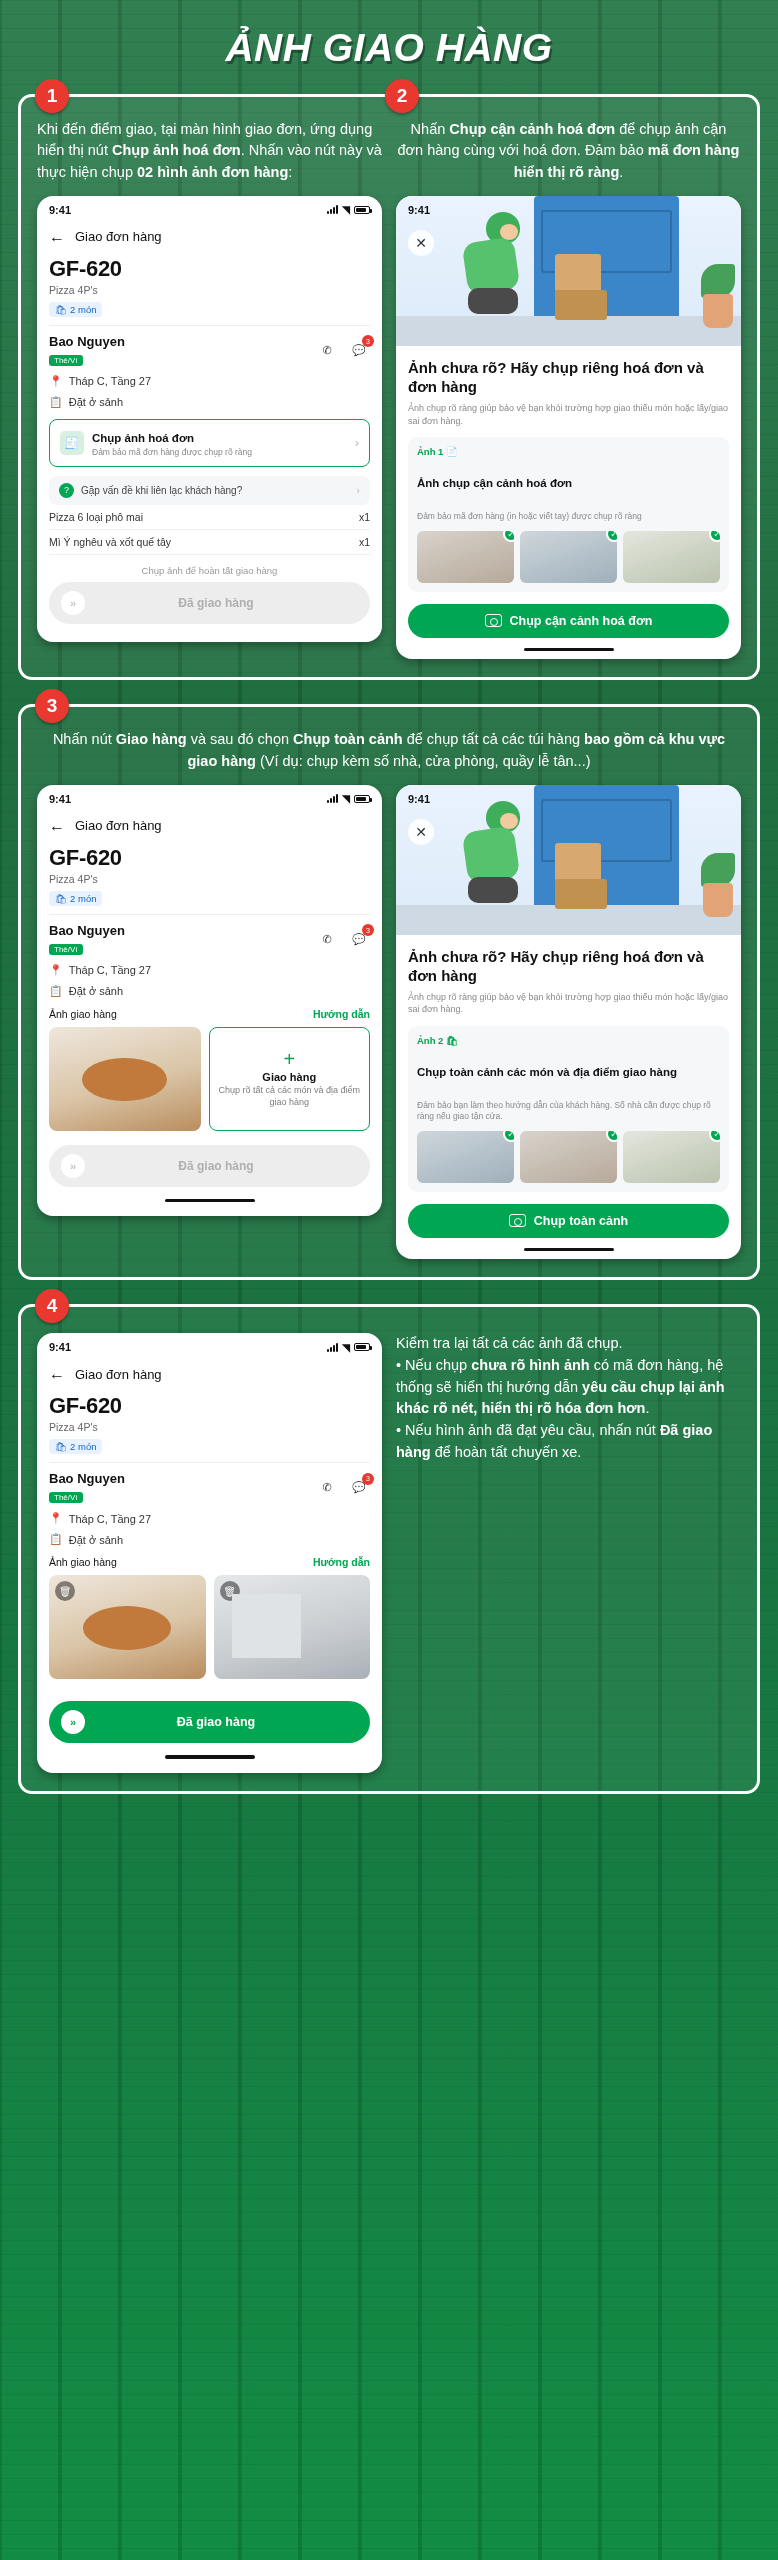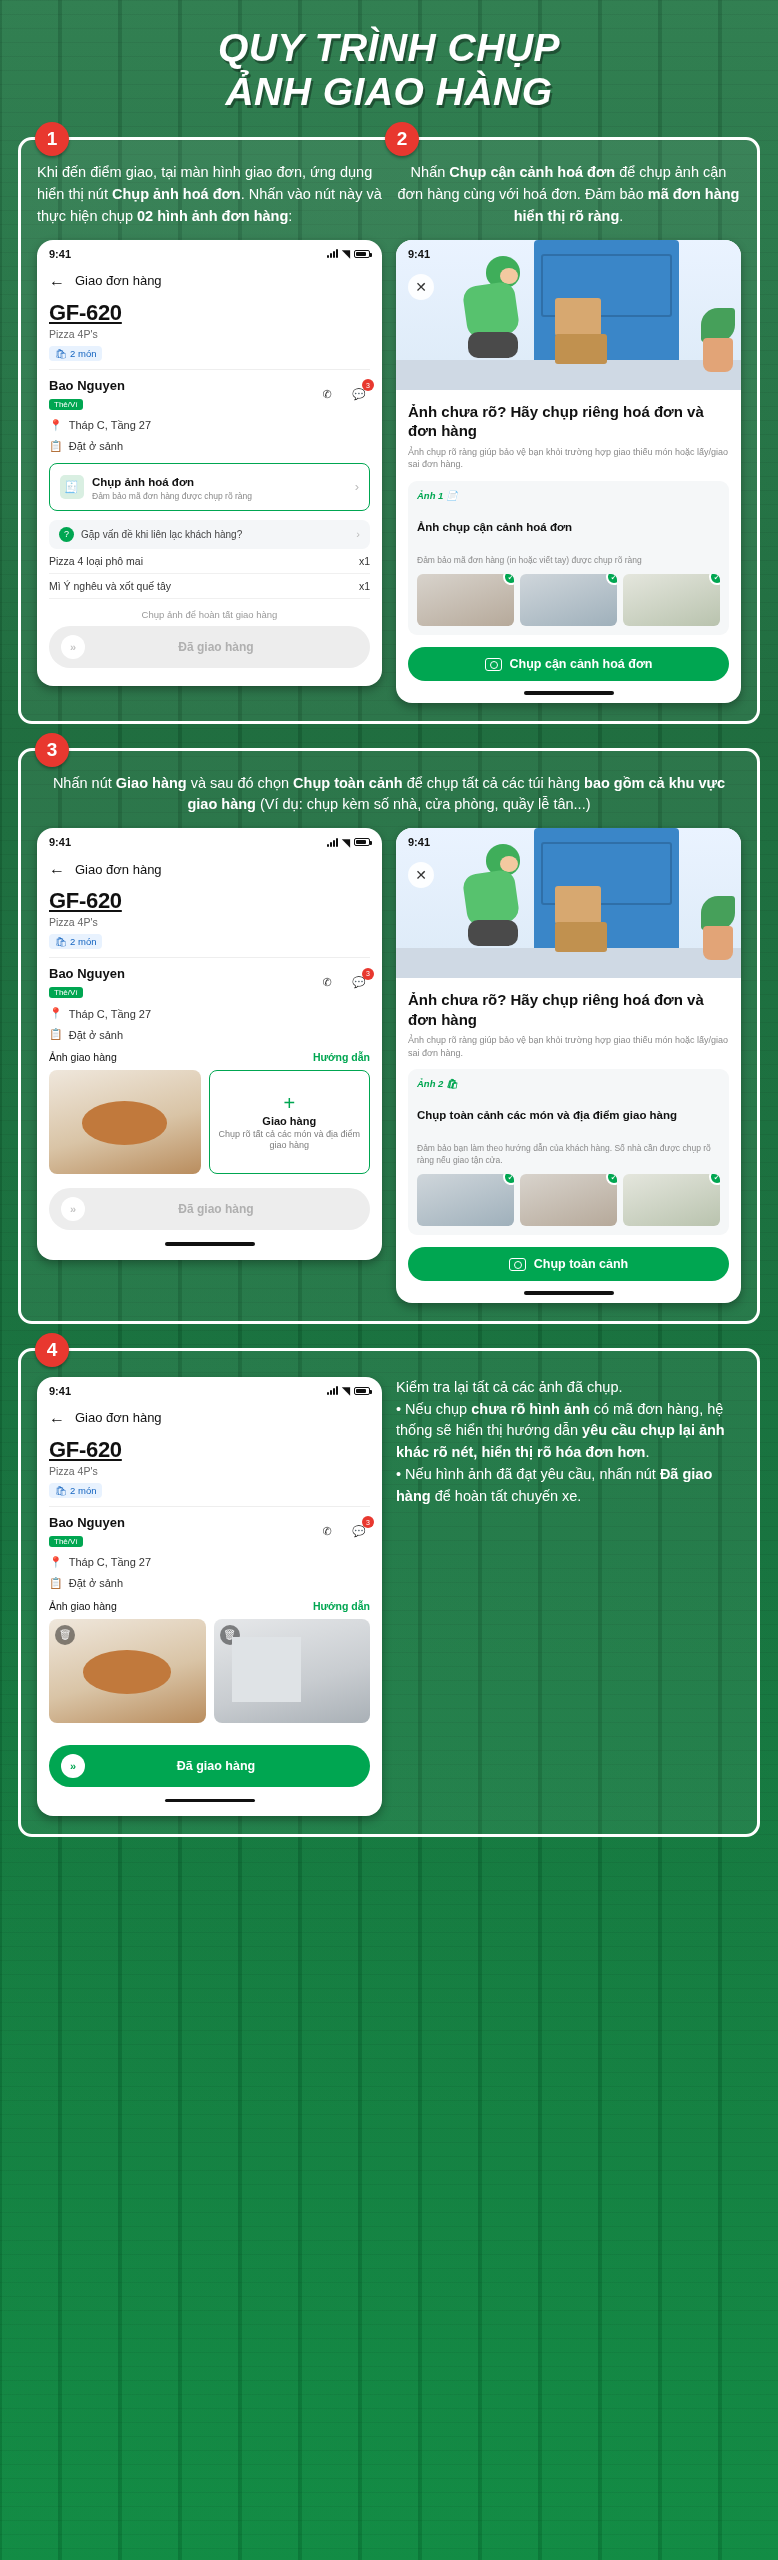--- a/index.html
+++ b/index.html
@@ -92,21 +92,21 @@
   .bars i:nth-child(1){height:3px}.bars i:nth-child(2){height:5px}
   .bars i:nth-child(3){height:7px}.bars i:nth-child(4){height:9px}
   .batt { width: 16px; height: 8px; border: 1px solid #111; border-radius: 2px; position: relative; }
   .batt::after { content:""; position:absolute; right:-3px; top:2px; width:2px; height:4px; background:#111; border-radius:0 1px 1px 0; }
   .batt i { position:absolute; left:1px; top:1px; bottom:1px; width:10px; background:#111; border-radius:1px; display:block; }
 
   .nav-row { display: flex; align-items: center; gap: 10px; padding: 8px 12px 6px; font-size: 13px; color: #111; }
   .back-arrow { font-size: 16px; }
 
   .order-body { padding: 4px 12px 6px; }
-  .order-id { font-size: 22px; font-weight: bold; color: #111; letter-spacing: -0.3px; text-decoration: underline; }
+  .order-id { font-size: 22px; font-weight: bold; color: #111; letter-spacing: -0.3px; }
   .order-sub { font-size: 10.5px; color: #666; margin-top: 2px; }
   .pill {
     display: inline-flex; align-items: center; gap: 3px;
     background: #e8f2fe; color: #1565c0;
     border-radius: 4px; padding: 2px 6px; font-size: 9.5px; margin-top: 6px;
   }
   .divider { height: 1px; background: #eee; margin: 8px 0; }
 
   .cust-row { display: flex; align-items: center; justify-content: space-between; }
   .cust-name { font-size: 13px; font-weight: bold; color: #111; }
@@ -183,21 +183,21 @@
     width: 26px; height: 26px; border-radius: 50%;
     background: rgba(255,255,255,0.9); color: #333;
     display: flex; align-items: center; justify-content: center; font-size: 14px;
   }
 
   .cam-content { padding: 12px 12px 0; }
   .cam-title { font-size: 15px; font-weight: bold; color: #111; line-height: 1.3; }
   .cam-sub { font-size: 9px; color: #8a8a8a; line-height: 1.4; margin-top: 5px; }
 
   .shot-card { background: #f5f7f8; border-radius: 9px; padding: 9px; margin-top: 10px; }
-  .shot-label { font-size: 9.5px; color: #00a651; font-weight: bold; font-style: italic; }
+  .shot-label { font-size: 9.5px; color: #00a651; font-weight: bold; }
   .shot-title { font-size: 11.5px; font-weight: bold; color: #111; margin-top: 19px; line-height: 1.3; }
   .shot-desc { font-size: 8.5px; color: #8a8a8a; margin-top: 20px; line-height: 1.35; }
   .thumbs { display: flex; gap: 6px; margin-top: 8px; }
   .thumb-ph { flex: 1; height: 52px; border-radius: 6px; position: relative; overflow: hidden; }
   .thumb-ph .check { position: absolute; top: -5px; right: -5px; width: 16px; height: 16px; border-radius: 50%; background: #00a651; color: #fff; font-size: 9px; display:flex;align-items:center;justify-content:center; border: 2px solid #fff; }
   .ph-a { background: linear-gradient(160deg,#d8d3cc,#b6a99a); }
   .ph-b { background: linear-gradient(160deg,#cfd6db,#9fb0bb); }
   .ph-c { background: linear-gradient(160deg,#e4e6dd,#b9c3ae); }
 
   .cam-btn {
@@ -227,21 +227,20 @@
     display:flex; flex-direction: column; align-items:center; justify-content:center; gap: 2px; padding: 4px;
   }
   .add-plus { font-size: 20px; color: #00a651; line-height: 1; }
   .add-title { font-size: 11px; font-weight: bold; color: #111; }
   .add-sub { font-size: 9px; color: #7d7d7d; text-align: center; line-height: 1.3; }
 </style>
 </head>
 <body>
 
 <div class="title-wrap">
-  <div class="title">QUY TRÌNH CHỤP</div>
   <div class="title">ẢNH GIAO HÀNG</div>
 </div>
 
 <div class="steps">
 
   <div class="step">
     <div class="badge">1</div>
     <div class="badge b2">2</div>
 
     <div class="two-col">
@@ -309,21 +308,21 @@
               <span class="chev">›</span>
             </div>
 
             <div class="help-box">
               <span class="q">?</span>
               <span>Gặp vấn đề khi liên lạc khách hàng?</span>
               <span class="chev" style="font-size:11px">›</span>
             </div>
 
             <div class="item-row">
-              <span>Pizza 4 loại phô mai</span>
+              <span>Pizza 6 loại phô mai</span>
               <span>x1</span>
             </div>
             <div class="item-row">
               <span>Mì Ý nghêu và xốt quế tây</span>
               <span>x1</span>
             </div>
 
             <div class="note-center">Chụp ảnh để hoàn tất giao hàng</div>
             <div class="btn-disabled">
               <span class="knob">»</span>

